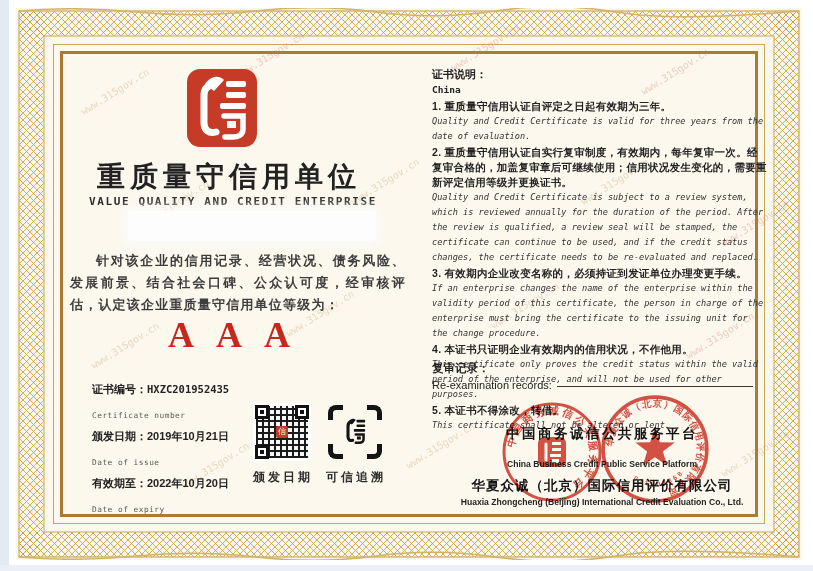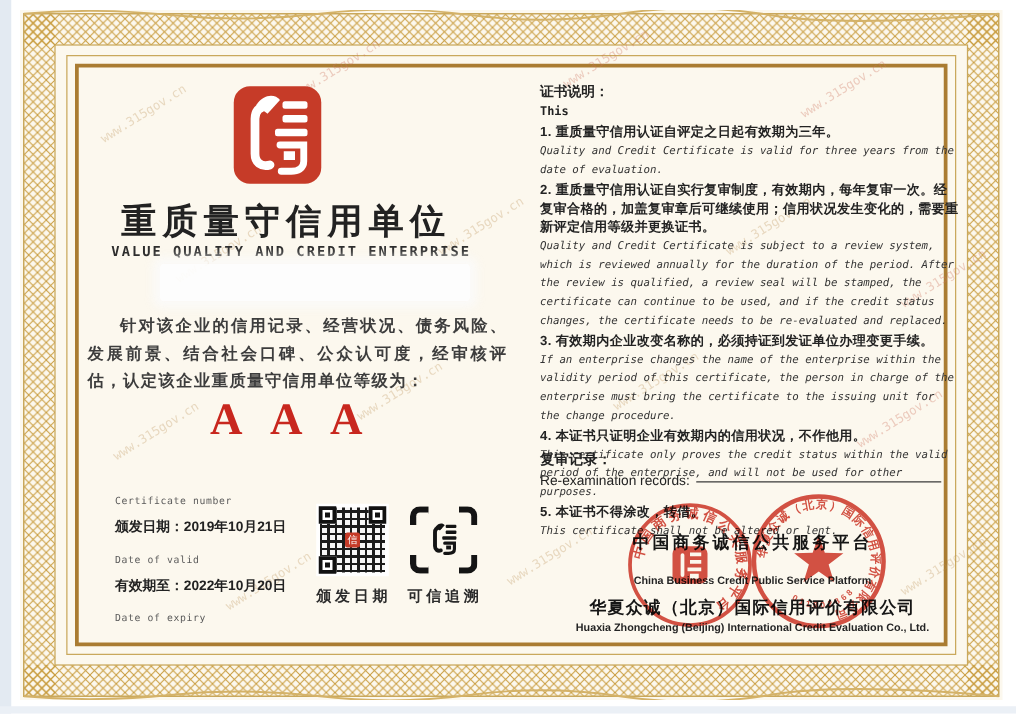--- a/index.html
+++ b/index.html
@@ -151,25 +151,26 @@
   <div class="title-en">VALUE QUALITY AND CREDIT ENTERPRISE</div>
 
   <div class="redacted"></div>
 
   <div class="statement">针对该企业的信用记录、经营状况、债务风险、发展前景、结合社会口碑、公众认可度，经审核评估，认定该企业重质量守信用单位等级为：</div>
 
   <div class="grade">AAA</div>
 
   <div class="fields">
     <div class="field">
+      <div class="main"><span>证书编号：</span><span class="val">HXZC201952435</span></div>
       <div class="sub">Certificate number</div>
     </div>
     <div class="field">
       <div class="main"><span>颁发日期：</span><span>2019年10月21日</span></div>
-      <div class="sub">Date of valid</div>
+      <div class="sub">Date of issue</div>
     </div>
     <div class="field">
       <div class="main"><span>有效期至：</span><span>2022年10月20日</span></div>
       <div class="sub">Date of expiry</div>
     </div>
   </div>
 
   <div class="qr">
     <div class="qr-pattern"></div>
     <span class="f tl"></span>
@@ -191,21 +192,21 @@
       <rect x="40" y="23" width="22" height="7" rx="2" fill="#141414"></rect>
       <rect x="33" y="35" width="29" height="7" rx="2" fill="#141414"></rect>
       <path d="M38 49 L58 49 L58 61 C58 68 52 70 46 70 L38 70" stroke="#141414" stroke-width="6.5" fill="none" stroke-linecap="round"></path>
       <rect x="41" y="54" width="10" height="8" fill="#141414"></rect>
     </svg>
   </div>
   <div class="stamp-label l2">可信追溯</div>
 
   <div class="notes">
     <div class="notes-title-cn">证书说明：</div>
-    <div class="notes-title-en">This</div>
+    <div class="notes-title-en">China</div>
     <div class="note">
       <div class="note-cn">1. 重质量守信用认证自评定之日起有效期为三年。</div>
       <div class="note-en">Quality and Credit Certificate is valid for three years from the date of evaluation.</div>
     </div>
     <div class="note">
       <div class="note-cn">2. 重质量守信用认证自实行复审制度，有效期内，每年复审一次。经复审合格的，加盖复审章后可继续使用；信用状况发生变化的，需要重新评定信用等级并更换证书。</div>
       <div class="note-en">Quality and Credit Certificate is subject to a review system, which is reviewed annually for the duration of the period. After the review is qualified, a review seal will be stamped, the certificate can continue to be used, and if the credit status changes, the certificate needs to be re-evaluated and replaced.</div>
     </div>
     <div class="note">
       <div class="note-cn">3. 有效期内企业改变名称的，必须持证到发证单位办理变更手续。</div>

